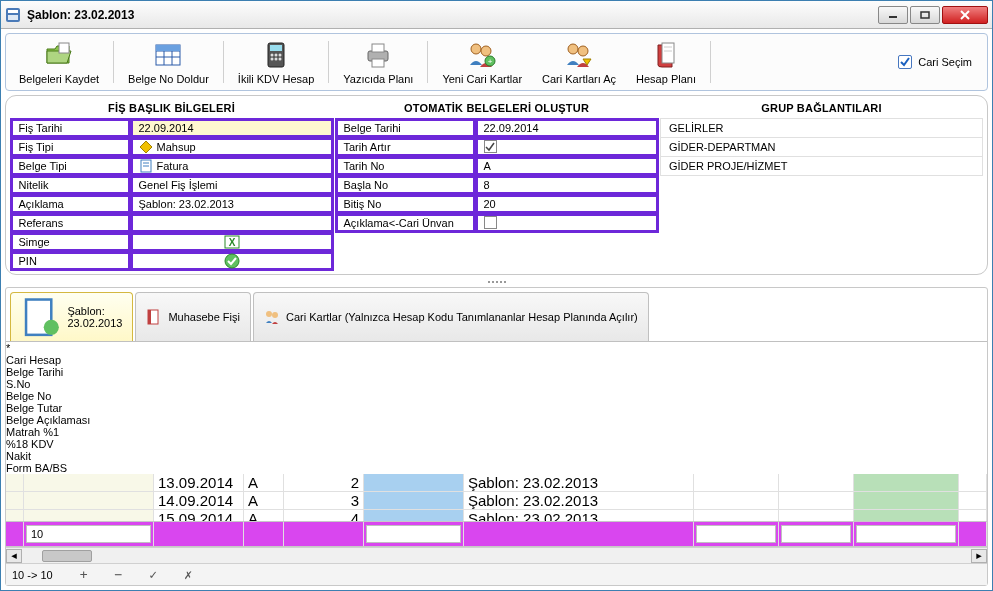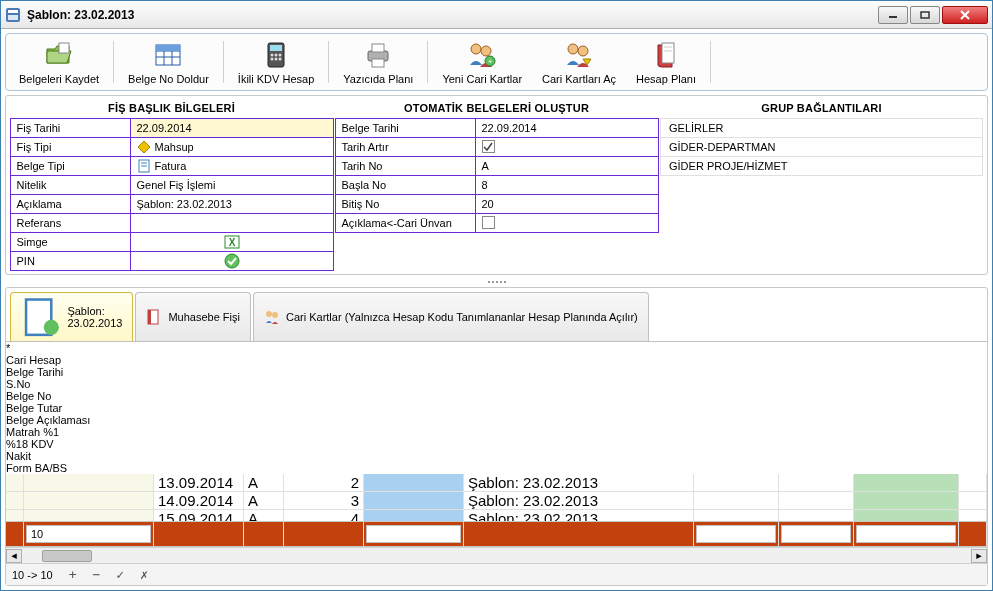--- a/index.html
+++ b/index.html
@@ -18,25 +18,25 @@
 .toolbar { height: 58px; border: 1px solid #b0c4de; margin: 4px; border-radius: 4px; display: flex; align-items: stretch; padding: 3px; background:#fcfcfc; }
 .toolbar .tbtn { display: flex; flex-direction: column; align-items: center; justify-content: center; padding: 2px 10px; cursor: pointer; border-radius: 3px; }
 .toolbar .tbtn .ticon { width: 32px; height: 32px; }
 .toolbar .tbtn .tlbl { font-size: 11px; margin-top: 2px; white-space: nowrap; }
 .toolbar .sep { width: 1px; background: #d0d0d0; margin: 4px 4px; }
 .toolbar .right-area { margin-left: auto; display: flex; align-items: center; padding-right: 12px; }
 .toolbar .cari-secim { display: flex; align-items: center; gap: 6px; }
 .toolbar .cari-secim .chk { width: 14px; height: 14px; border: 1px solid #4777c0; background:#fff; display:flex; align-items:center; justify-content:center; border-radius:2px; }
 .toolbar .cari-secim .chk svg { display:block; }
 
-.panels { display: flex; margin: 0 4px 4px 4px; gap: 0; border: 1px solid #c8c8c8; border-radius: 3px; padding: 3px 3px; }
+.panels { display: flex; margin: 0 4px 4px 4px; gap: 0; border: 1px solid #c8c8c8; border-radius: 11px; padding: 3px 3px; }
 .panel { flex: 1; border: 1px solid transparent; }
 .panel-title { text-align: center; font-weight: bold; font-size: 11px; padding: 2px 0 4px 0; letter-spacing: 0.2px; }
 .form-grid { display: grid; grid-template-columns: 120px 1fr; }
-.form-grid .lbl, .form-grid .val { border: 1px solid #6d28d9; padding: 2px 6px; height: 20px; display: flex; align-items: center; margin: -0.5px; background:#fff; }
+.form-grid .lbl, .form-grid .val { border: 3px solid #6d28d9; padding: 2px 6px; height: 20px; display: flex; align-items: center; margin: -0.5px; background:#fff; }
 .form-grid .val.highlight { background: #fff8d0; }
 .form-grid .val.icon-cell { justify-content: center; }
 
 .group-list > div { border: 1px solid #e0e0e0; padding: 2px 8px; height: 20px; display:flex; align-items:center; margin-bottom:-1px; background:#fff; }
 
 .splitter { height: 8px; display:flex; align-items:center; justify-content:center; cursor: row-resize; }
 .splitter .dots { width: 30px; height: 4px; display:flex; gap:2px; justify-content:center; }
 .splitter .dots span { width:2px; height:2px; background:#999; }
 
 .tabs-area { margin: 0 4px 4px 4px; flex:1; display:flex; flex-direction:column; border:1px solid #c8c8c8; border-radius:3px; min-height:0; }
@@ -48,25 +48,25 @@
 .grid-wrap { flex:1; display:flex; flex-direction:column; border-top:1px solid #c0c0c0; min-height:0; }
 
 .grid-body { flex:1; overflow-y:auto; background:#fff; }
 .grid-row { display:grid; grid-template-columns: 18px 130px 90px 40px 80px 100px 230px 85px 75px 105px 1fr; height:18px; }
 .grid-row > div { border-right:1px solid #e0e0e0; border-bottom:1px solid #e0e0e0; padding:1px 4px; font-size:15px; display:flex; align-items:center; height:18px; overflow:hidden; }
 .grid-row > div.num { justify-content:flex-end; }
 .grid-row .c-empty { background:#f8f8e8; }
 .grid-row .c-blue { background:#a8d0f0; }
 .grid-row .c-green { background:#b8e0b8; }
 
-.filter-row { display:grid; grid-template-columns: 18px 130px 90px 40px 80px 100px 230px 85px 75px 105px 1fr; border-top:1px solid #c8c8c8; border-bottom:1px solid #c8c8c8; background:#c2410c; }
+.filter-row { display:grid; grid-template-columns: 18px 130px 90px 40px 80px 100px 230px 85px 75px 105px 1fr; border-top:1px solid #c8c8c8; border-bottom:1px solid #c8c8c8; background:#d946ef; }
 .filter-row > div { border-right:1px solid #e0e0e0; padding:2px; height:24px; display:flex; align-items:center; }
 .filter-row input { width:100%; border:1px solid #c0c0c0; padding:2px 4px; font-size:11px; height:18px; }
 
-.footer { height:22px; display:flex; align-items:center; padding:0 6px; background:#f4f4f4; border-top:1px solid #d0d0d0; gap:16px; font-size:11px; }
+.footer { height:22px; display:flex; align-items:center; padding:0 6px; background:#f4f4f4; border-top:1px solid #d0d0d0; gap:27px; font-size:11px; }
 .footer .nav-btn { cursor:pointer; color:#555; font-family: monospace; font-size:13px; }
 .scrollbar-bottom { height:16px; background:#f0f0f0; border-top:1px solid #d0d0d0; display:flex; align-items:center; }
 .scrollbar-bottom .thumb { width:50px; height:12px; background:#c8c8c8; border:1px solid #a0a0a0; border-radius:2px; margin-left:20px; }
 .scrollbar-bottom .arrow { width:16px; height:14px; background:#e8e8e8; border:1px solid #b0b0b0; display:flex; align-items:center; justify-content:center; cursor:pointer; }
 
 .chk-small { width:13px; height:13px; border:1px solid #888; background:#fff; display:inline-flex; align-items:center; justify-content:center; }
 </style>
 </head>
 <body>
 
@@ -168,20 +168,30 @@
     <div class="tbtn">
       <svg class="ticon" viewBox="0 0 32 32">
           <path d="M8 6 L8 26 Q8 28 12 28 L22 28 L22 6 Z" fill="#d04040" stroke="#802020"></path>
           <rect x="12" y="4" width="12" height="20" fill="#fff" stroke="#888"></rect>
           <line x1="14" y1="8" x2="22" y2="8" stroke="#ccc"></line>
           <line x1="14" y1="12" x2="22" y2="12" stroke="#ccc"></line>
         </svg>
       <span class="tlbl">Hesap Planı</span>
     </div>
     <div class="sep"></div>
+    <div class="right-area">
+      <div class="cari-secim">
+        <span class="chk">
+            <svg width="10" height="10">
+              <polyline points="1,5 4,8 9,1" fill="none" stroke="#1a60c0" stroke-width="2"></polyline>
+            </svg>
+          </span>
+        <span>Cari Seçim</span>
+      </div>
+    </div>
   </div>
 
   <div class="panels">
 
     <div class="panel">
       <div class="panel-title">FİŞ BAŞLIK BİLGELERİ</div>
       <div class="form-grid">
         <div class="lbl">Fiş Tarihi</div>
         <div class="val highlight">22.09.2014</div>
         <div class="lbl">Fiş Tipi</div>

